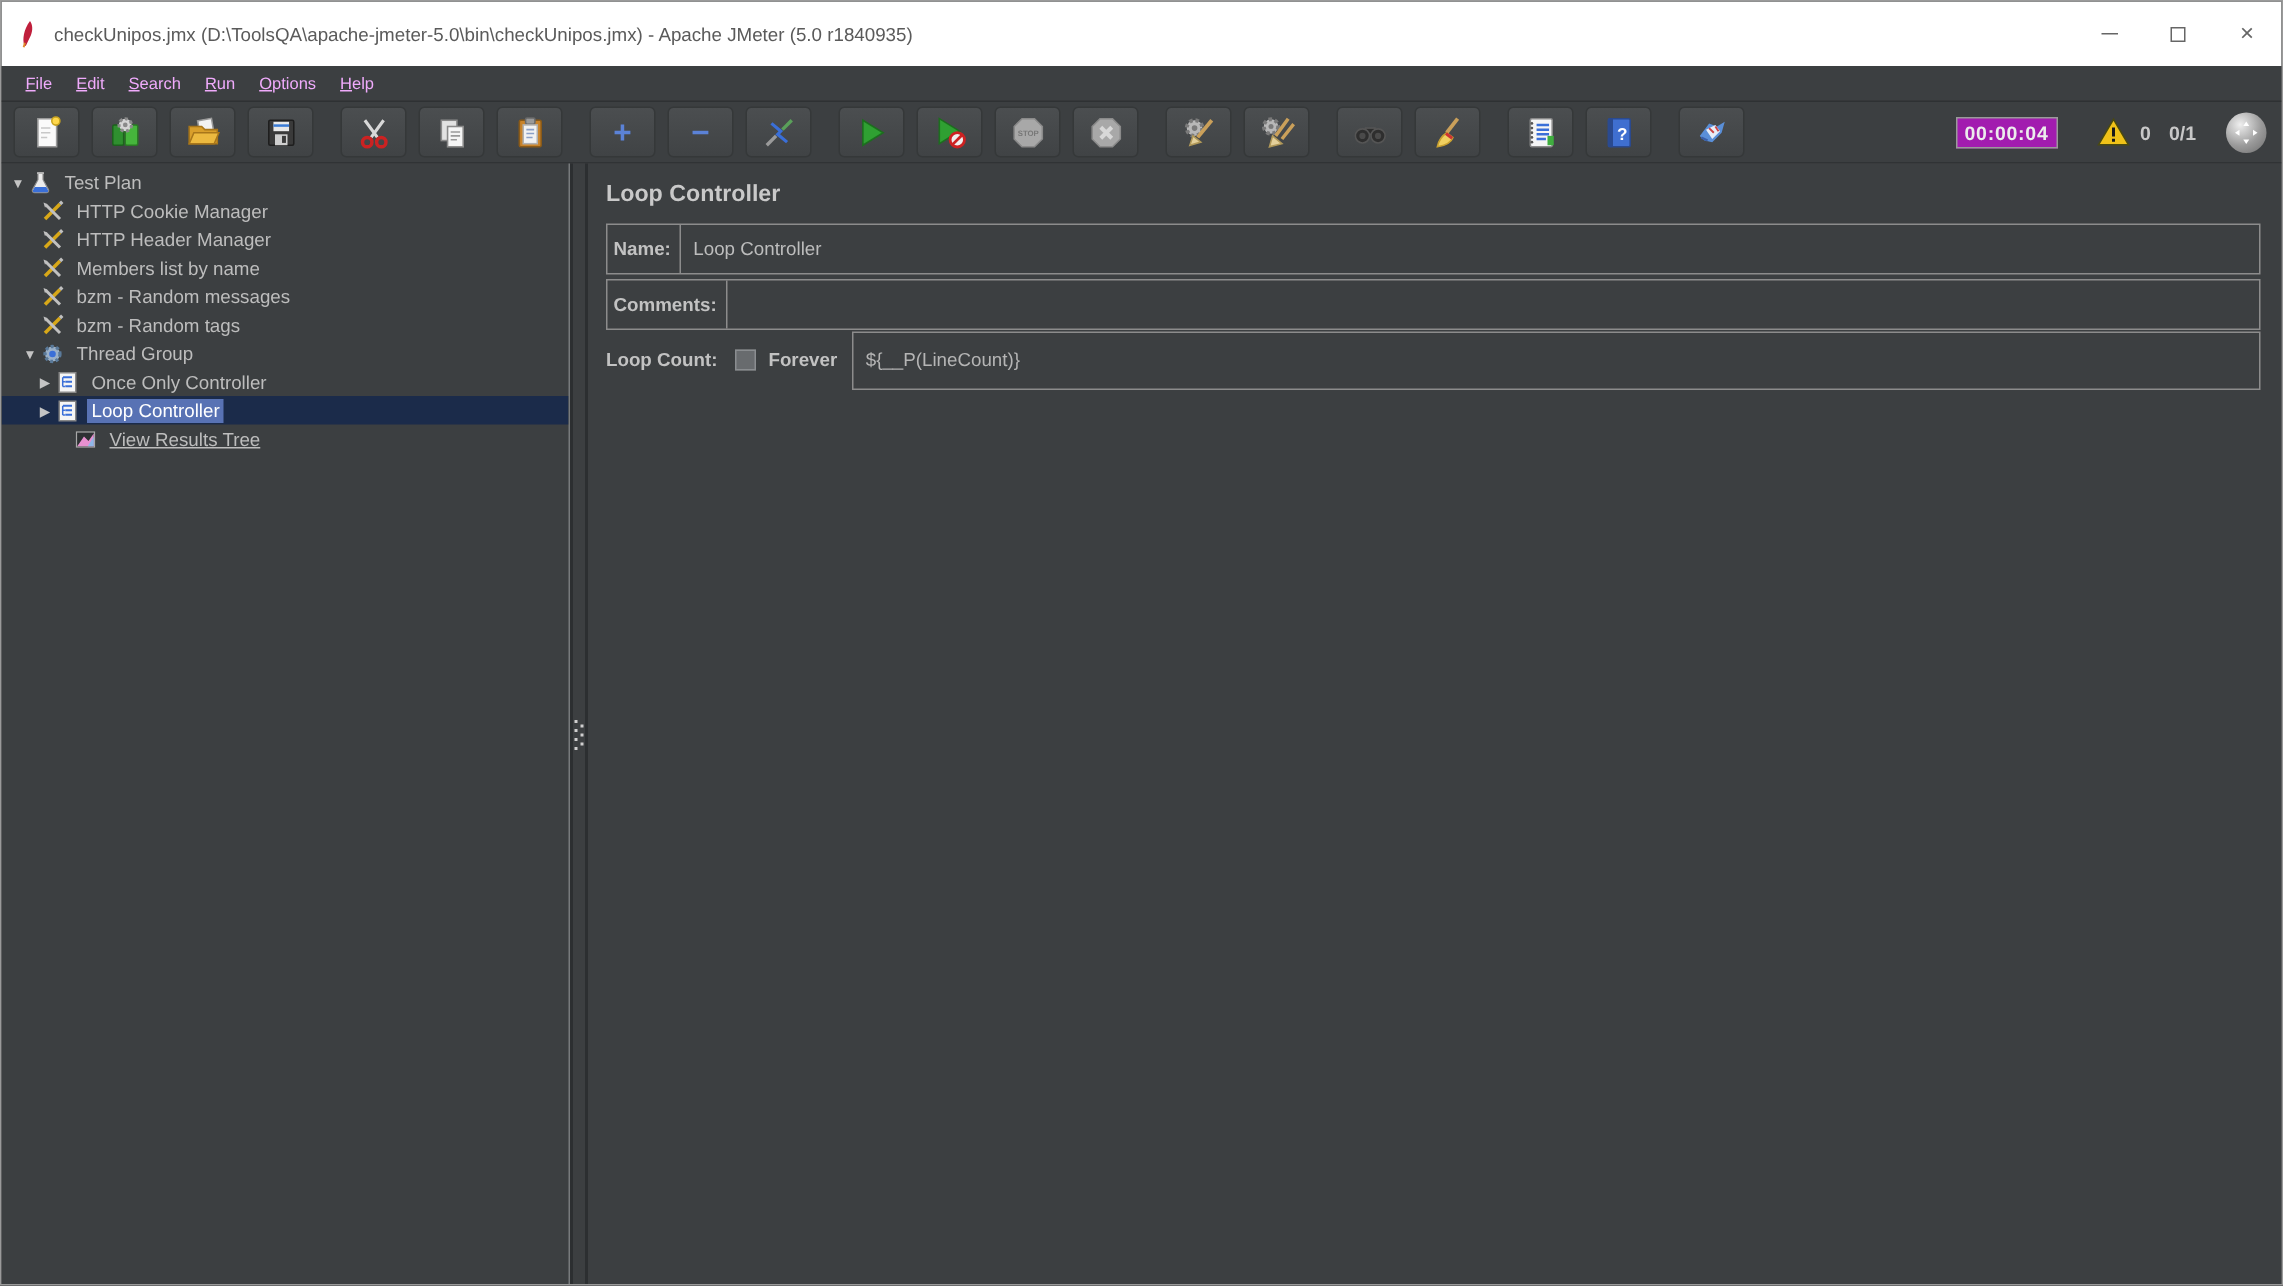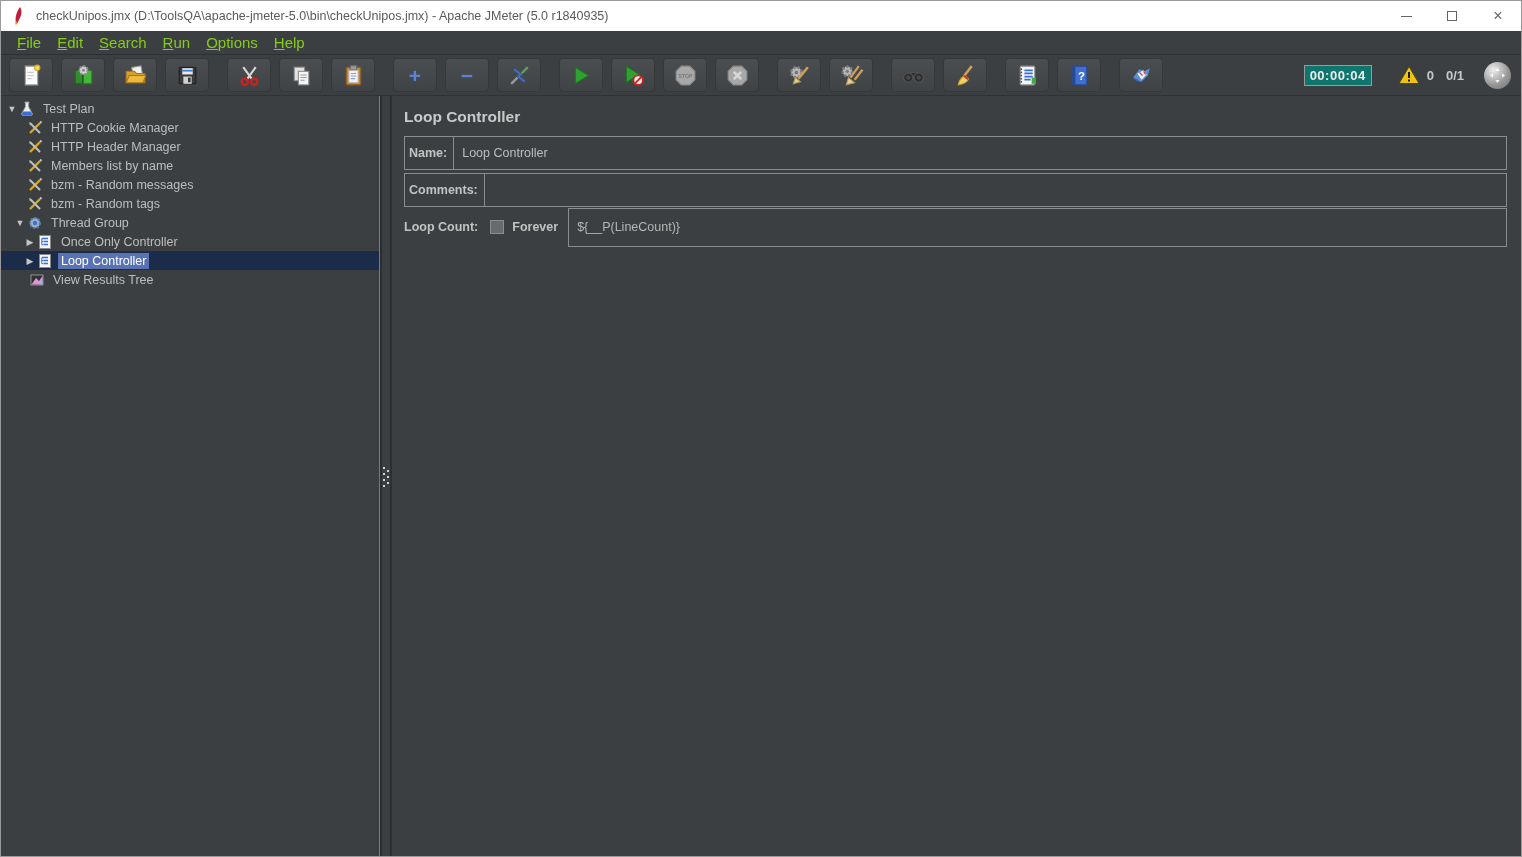--- a/index.html
+++ b/index.html
@@ -8,58 +8,58 @@
     font-family: "Liberation Sans", sans-serif;
     background:#3c3f41;
     border:1px solid #9a9a9a;
     position:relative;
     font-size:12.5px;
     color:#bdbdbd;
   }
 
   
   .titlebar {
-    height:30px; background:#ffffff; display:flex; align-items:center;
+    height:43px; background:#ffffff; display:flex; align-items:center;
     color:#5a5a5a; font-size:12.5px;
   }
   .titlebar .app-icon { width:16px; height:20px; margin:0 10px 0 9px; flex:0 0 auto; }
   .titlebar .title-text { flex:1 1 auto; white-space:nowrap; overflow:hidden; }
   .win-controls { display:flex; height:100%; }
   .win-btn { width:46px; height:100%; display:flex; align-items:center; justify-content:center; color:#666; }
   .win-btn .min-glyph { width:11px; height:1px; background:#666; display:block; }
   .win-btn .max-glyph { width:10px; height:10px; border:1px solid #666; display:block; }
   .win-btn.close { font-size:16px; font-weight:400; }
 
   
   .menubar {
     height:24px; background:#3c3f41; display:flex; align-items:center;
     padding-left:8px; border-bottom:1px solid #2e3133;
   }
   .menu-item {
-    display:inline-block; padding:3px 8px; color:#84cc16; font-size:15px;
+    display:inline-block; padding:3px 8px; color:#f0abfc; font-size:11px;
   }
   .menu-item::first-letter { text-decoration:underline; }
 
   
   .toolbar {
     height:41px; background:#3c3f41; display:flex; align-items:center;
     padding:0 8px; border-bottom:1px solid #303335;
   }
   .tb-group { display:flex; gap:8px; margin-right:18px; }
   .tb-btn {
     width:44px; height:34px; border-radius:4px;
     background:linear-gradient(#4b4e50,#404345);
     border:1px solid #353839;
     display:flex; align-items:center; justify-content:center;
   }
   .tb-btn svg { width:25px; height:25px; }
   .tb-glyph { font-size:21px; font-weight:bold; color:#5b82d7; line-height:1; }
   .tb-right { margin-left:auto; display:flex; align-items:center; gap:12px; }
   .timer-box {
-    background:#0f766e; border:1px solid #9a9a9a; color:#ececec;
+    background:#a21caf; border:1px solid #9a9a9a; color:#ececec;
     font-weight:bold; font-size:13px; padding:2px 5px; letter-spacing:0.5px;
   }
   .warn-cluster { display:flex; align-items:center; gap:7px; margin-left:14px; }
   .count-text { font-weight:bold; color:#c8c8c8; font-size:13px; }
   .thread-count { }
   .status-sphere {
     width:27px; height:27px; border-radius:50%;
     background:radial-gradient(circle at 35% 30%, #efefef, #9a9a9a 55%, #6c6c6c);
     position:relative; margin-left:8px; margin-right:2px;
   }
@@ -88,21 +88,21 @@
   .tree-row.selected { background:#1b2b4a; }
   .expander { width:14px; font-size:9px; color:#c4c4c4; text-align:center; flex:0 0 auto; }
   .tree-icon { width:16px; height:16px; margin-right:5px; flex:0 0 auto; }
   .tree-icon svg { width:16px; height:16px; display:block; }
   .tree-label { font-size:12.5px; color:#bdbdbd; padding:1px 3px; }
   .selected .tree-label { background:#5872b4; color:#ffffff; }
   .ind-root { padding-left:4px; }
   .ind-cfg  { padding-left:26px; }
   .ind-tg   { padding-left:12px; }
   .ind-ctl  { padding-left:22px; }
-  .ind-leaf { padding-left:28px; }
+  .ind-leaf { padding-left:48px;text-decoration:underline; }
 
   
   .panel-title { font-size:15.5px; font-weight:bold; color:#c9c9c9; margin-bottom:10px; }
   .labeled-row {
     display:flex; align-items:stretch; border:1px solid #8c8c8c;
     height:34px; margin-bottom:3px; background:#3c3f41;
   }
   .labeled-row .row-label {
     font-weight:bold; color:#c2c2c2; display:flex; align-items:center;
     padding:0 6px 0 4px; border-right:1px solid #8c8c8c; font-size:12.5px;

